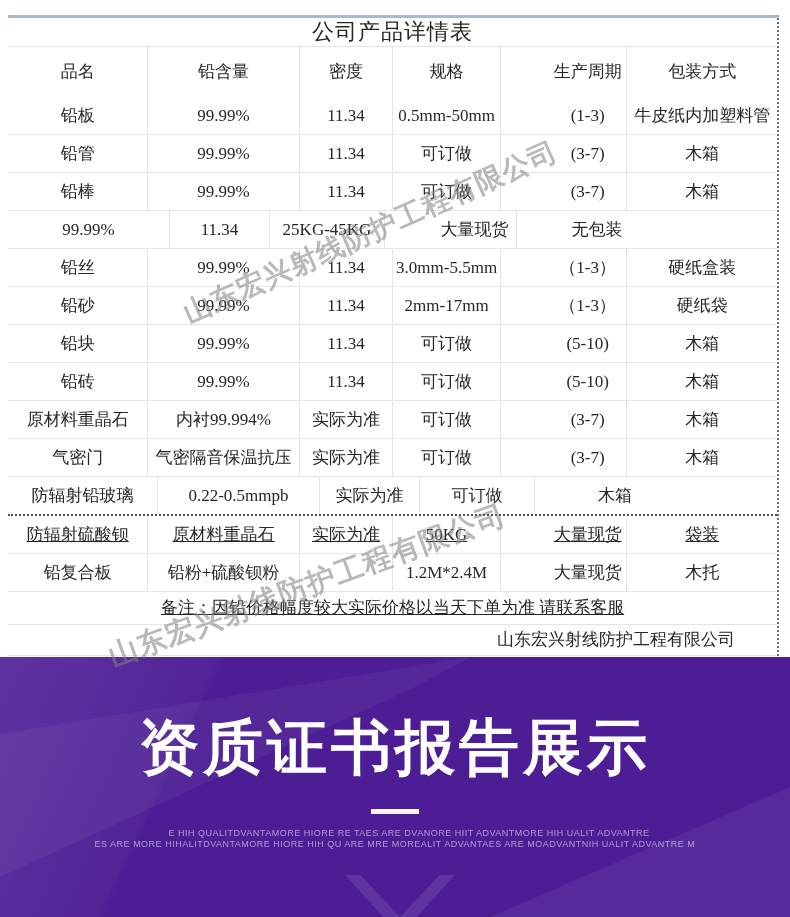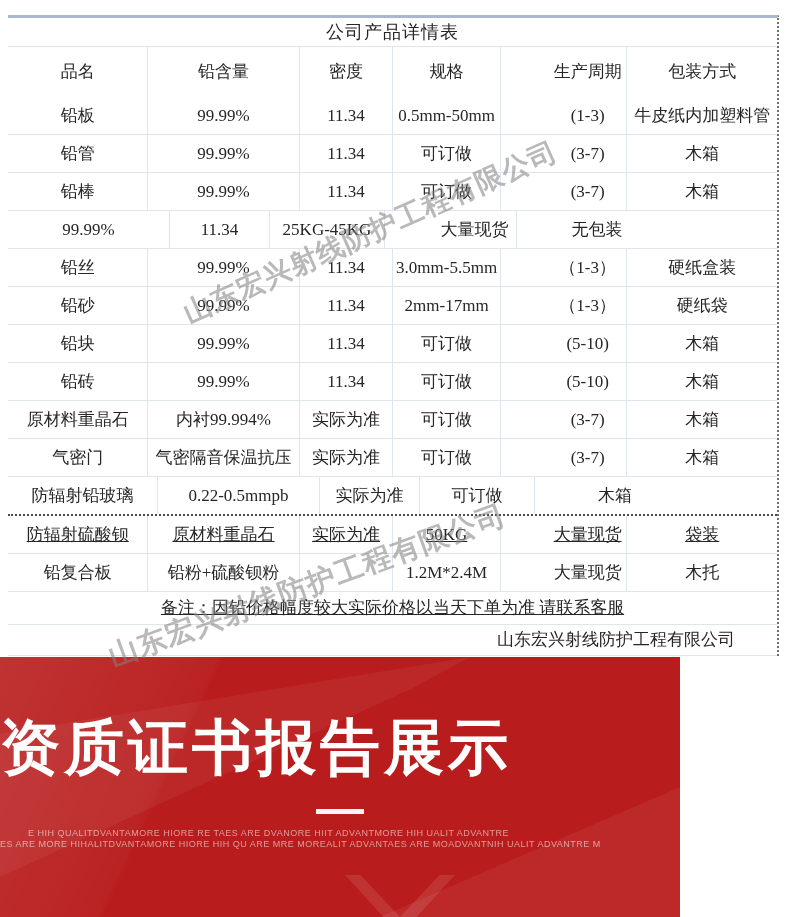--- a/index.html
+++ b/index.html
@@ -11,21 +11,21 @@
   
   .table-wrap{
     position:absolute;left:8px;top:15px;width:771px;
     border-top:3px solid #a9b8cd;
     border-right:2px dotted #6f6f6f;
     box-sizing:border-box;
     color:#262626;
   }
   .t-title{
     height:28px;line-height:28px;text-align:center;
-    font-size:18px;letter-spacing:1px;
+    font-size:22px;letter-spacing:1px;
     border-bottom:1px solid #dfe5ee;
   }
   .row{display:flex;align-items:stretch;}
   .row + .row{border-top:1px solid #dfe5ee;}
   .thead .cell{height:50px;line-height:50px;}
   .rows .cell{height:37px;line-height:37px;}
   .cell{
     box-sizing:border-box;text-align:center;font-size:17px;
     white-space:nowrap;overflow:hidden;
   }
@@ -48,24 +48,24 @@
   .wm{
     position:absolute;white-space:nowrap;
     font-family:"Liberation Sans","DejaVu Sans",sans-serif;
     font-weight:700;color:rgba(128,128,128,0.55);
     letter-spacing:1px;pointer-events:none;z-index:5;
   }
   .wm1{left:185px;top:296px;font-size:28px;transform:rotate(-24deg);transform-origin:0 50%;}
   .wm2{left:110px;top:638px;font-size:29px;transform:rotate(-20deg);transform-origin:0 50%;}
   
   .banner{
-    position:absolute;left:0;top:657px;width:680px;height:260px;
-    background:#b91c1c;overflow:hidden;
+    position:absolute;left:0;top:657px;width:790px;height:260px;
+    background:#4c1d95;overflow:hidden;
     font-family:"Liberation Sans","DejaVu Sans",sans-serif;
-    color:#ffffff;
+    text-align:center;color:#ffffff;
   }
   .deco{position:absolute;pointer-events:none;}
   .deco-band-tl{
     left:0;top:0;width:520px;height:260px;
     background:linear-gradient(115deg,rgba(255,255,255,0.10) 0%,rgba(255,255,255,0.03) 34%,rgba(255,255,255,0) 35%);
   }
   .deco-tri-left{
     left:0;top:0;width:470px;height:220px;
     background:rgba(255,255,255,0.05);
     clip-path:polygon(0 100%,0 35%,100% 0,88% 14%);

